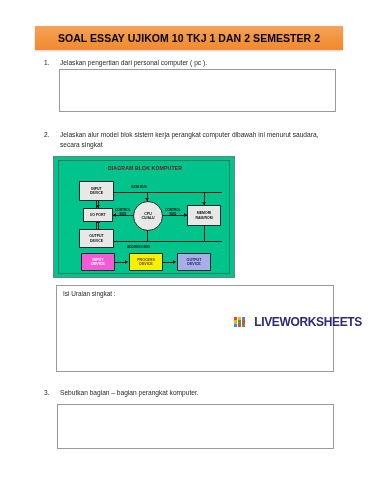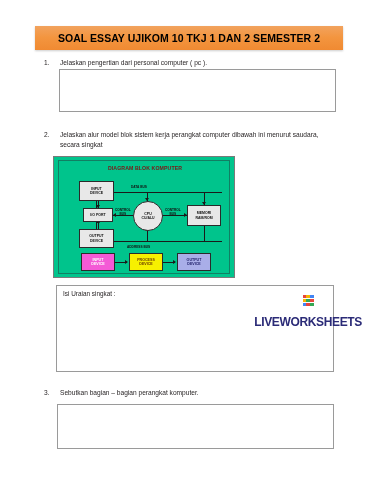--- a/index.html
+++ b/index.html
@@ -220,21 +220,20 @@
   #fbox-output  { left: 118px; width: 34px; background: #a9aee8; color: #20206a; }
 
   
   #lw-logo {
     position: absolute;
     right: 9px;
     bottom: 7px;
     display: flex;
     align-items: center;
     gap: 9px;
-    flex-direction: column;
   }
   #lw-logo-icon {
     width: 11px;
     height: 11px;
     display: grid;
     grid-template-columns: 1fr 1fr 1fr;
     grid-template-rows: 1fr 1fr 1fr;
     gap: 0.6px;
   }
   #lw-logo-icon i { display: block; }

